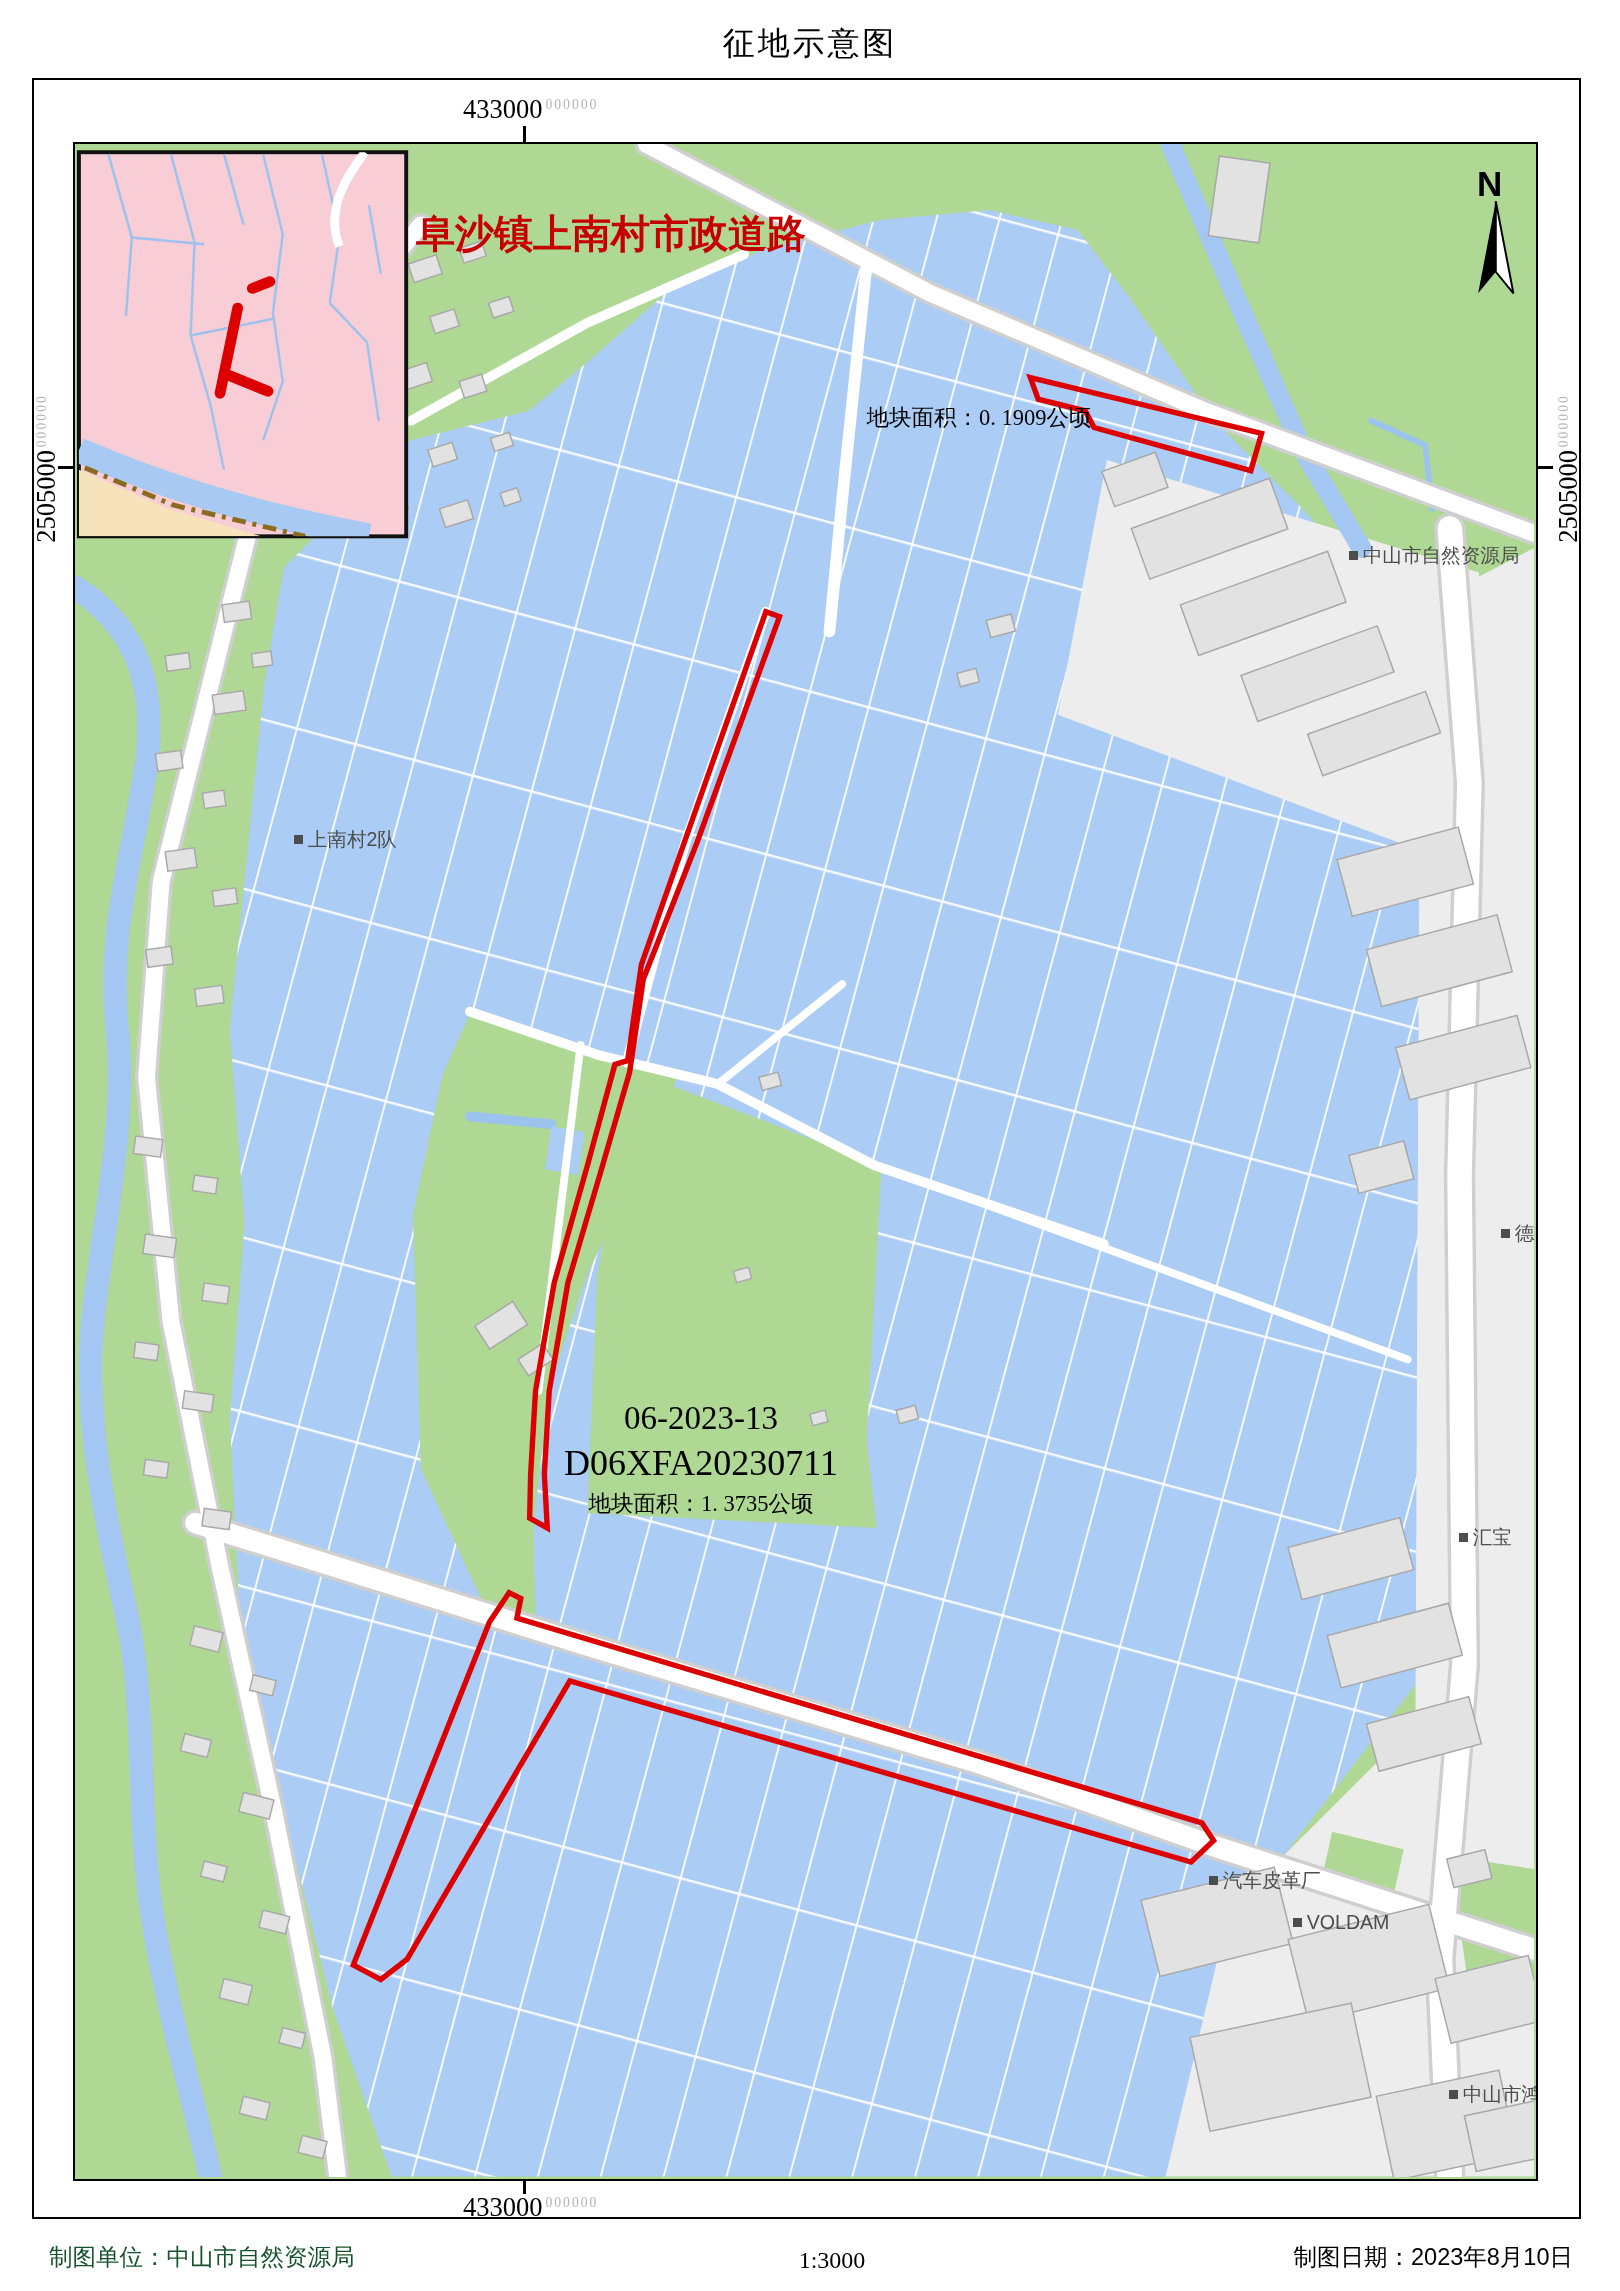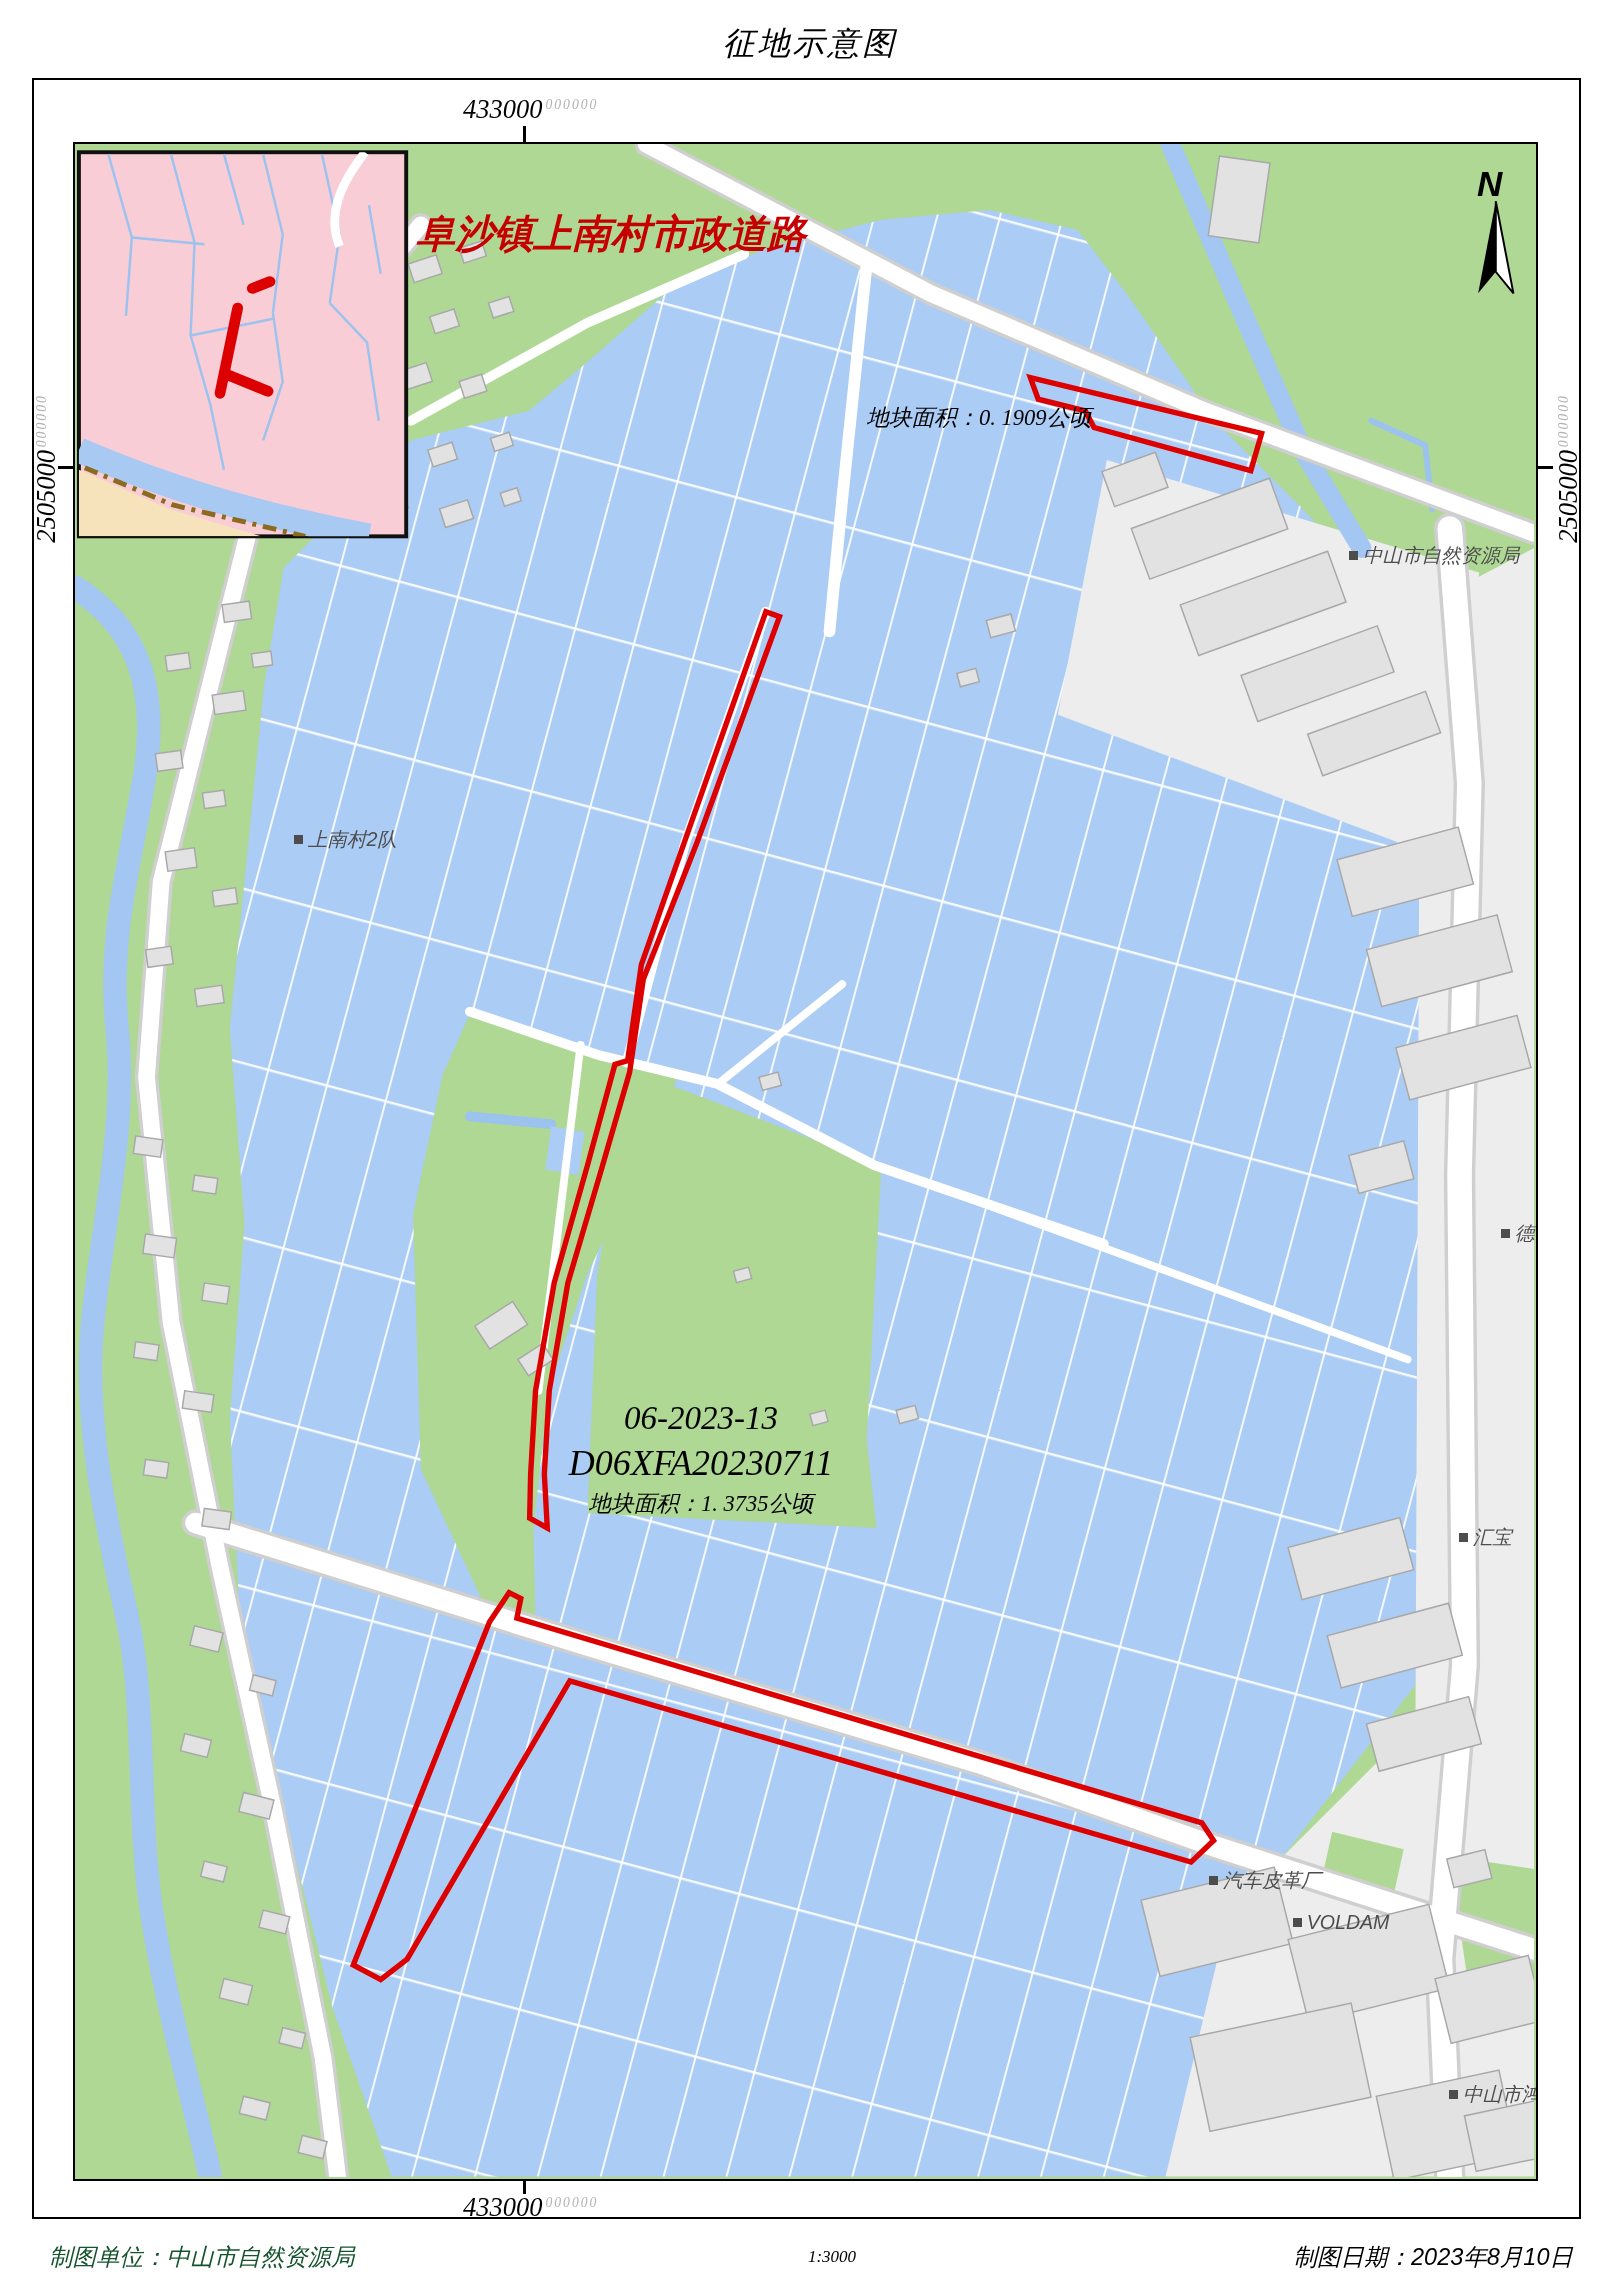--- a/index.html
+++ b/index.html
@@ -1,17 +1,17 @@
 <!DOCTYPE html>
 <html><head>
 <meta charset="utf-8">
 <style>
   html,body{margin:0;padding:0;background:#888;}
   .page{position:relative;width:1620px;height:2292px;background:#ffffff;overflow:hidden;
-        font-family:"Liberation Serif","DejaVu Serif",serif;font-style:italic;}
+        font-family:"Liberation Serif","DejaVu Serif",serif;}
   .doc-title{position:absolute;left:0;right:0;top:21.6px;text-align:center;
              font-size:32px;letter-spacing:2.9px;color:#000;}
   .outer-frame{position:absolute;left:32px;top:78px;width:1549px;height:2141px;
                border:2px solid #000;box-sizing:border-box;}
   .map-area{position:absolute;left:73px;top:142px;width:1465px;height:2039px;
             border:2.9px solid #000;box-sizing:border-box;overflow:hidden;background:#aed893;}
   .map-svg{position:absolute;left:0;top:0;}
   
   .hdr1{position:absolute;left:341px;top:63px;font-size:39px;font-weight:700;color:#c60000;white-space:nowrap;}
   .hdr2{position:absolute;left:323px;top:137px;font-size:40px;color:#000;white-space:nowrap;}
@@ -30,21 +30,21 @@
   .north-n{position:absolute;left:1402px;top:19.6px;font-size:35px;font-weight:700;
            font-family:"Liberation Sans","DejaVu Sans",sans-serif;color:#000;}
   
   .coord{position:absolute;font-size:26.5px;color:#000;white-space:nowrap;}
   .coord .sup{font-size:13.7px;color:#b3b3b3;letter-spacing:2px;vertical-align:8.8px;margin-left:2.9px;}
   .coord-rot{width:216px;height:29px;text-align:center;transform:rotate(-90deg);}
   .tick{position:absolute;background:#000;}
   
   .footer-left{position:absolute;left:49px;top:2241px;font-size:23.5px;
                font-family:"Liberation Sans","DejaVu Sans",sans-serif;color:#14532d;}
-  .footer-scale{position:absolute;left:0;right:0;top:2247px;text-align:center;font-size:17px;color:#000;padding-left:44px;}
+  .footer-scale{position:absolute;left:0;right:0;top:2247px;text-align:center;font-size:24px;color:#000;padding-left:44px;}
   .footer-date{position:absolute;right:47px;top:2241px;font-size:23.5px;
                font-family:"Liberation Sans","DejaVu Sans",sans-serif;color:#000;}
 </style>
 </head>
 <body>
 
 <div class="page">
 
   <div class="doc-title">征地示意图</div>
 

